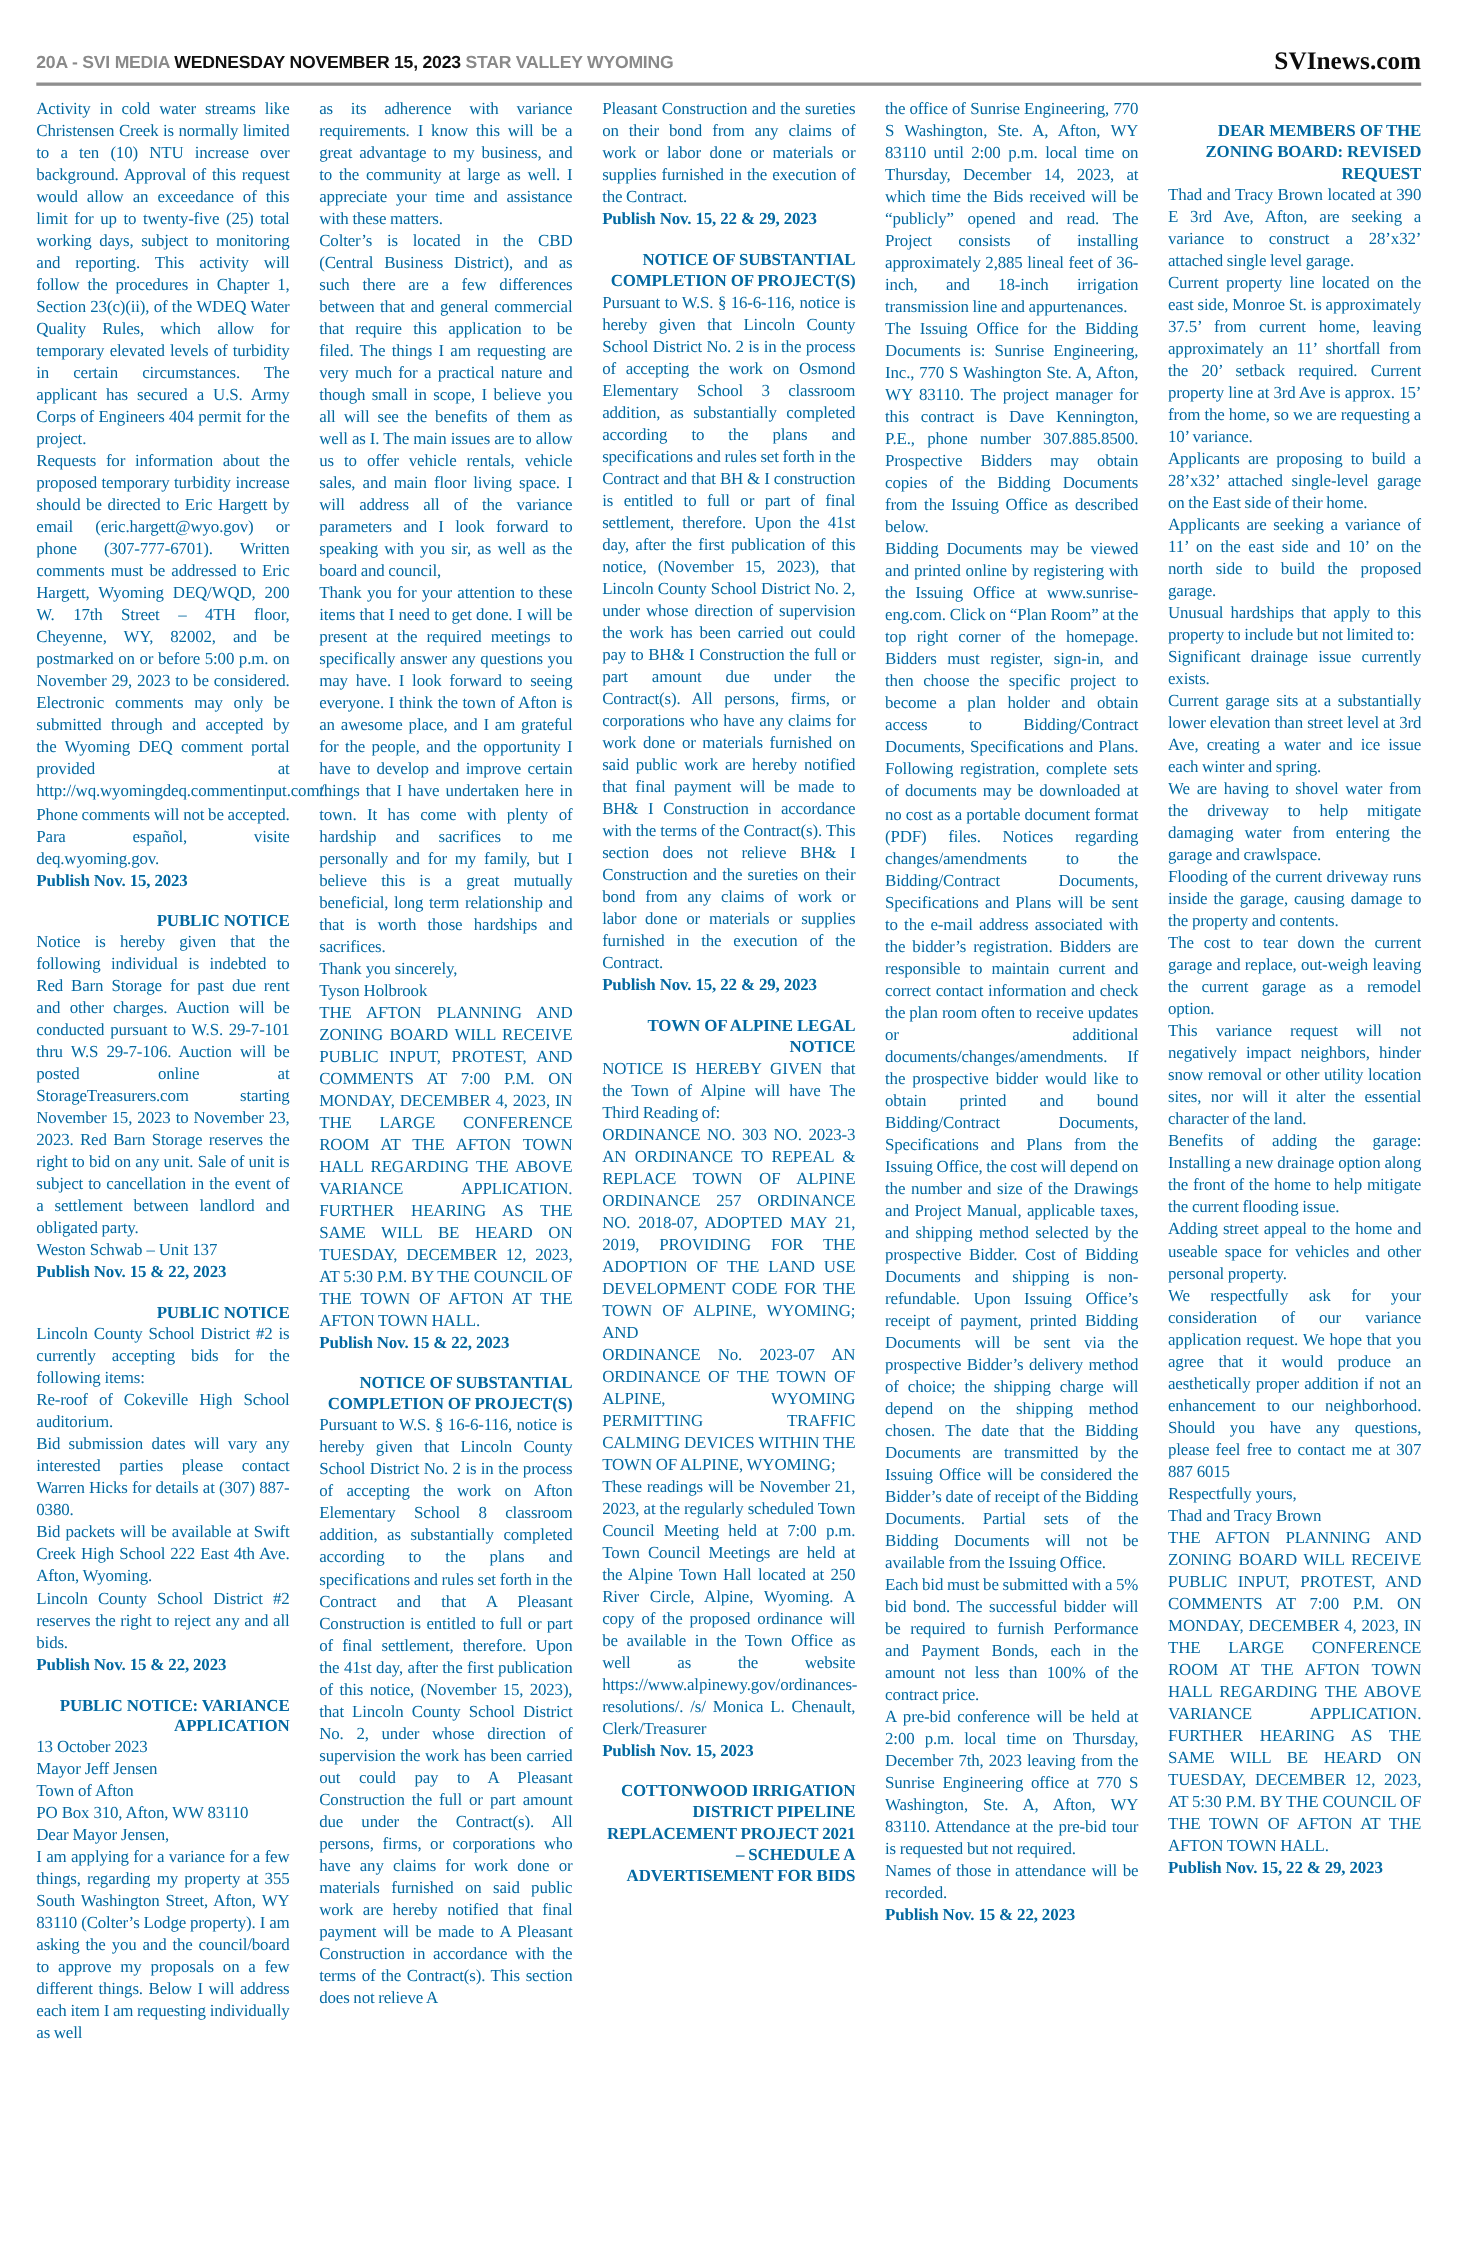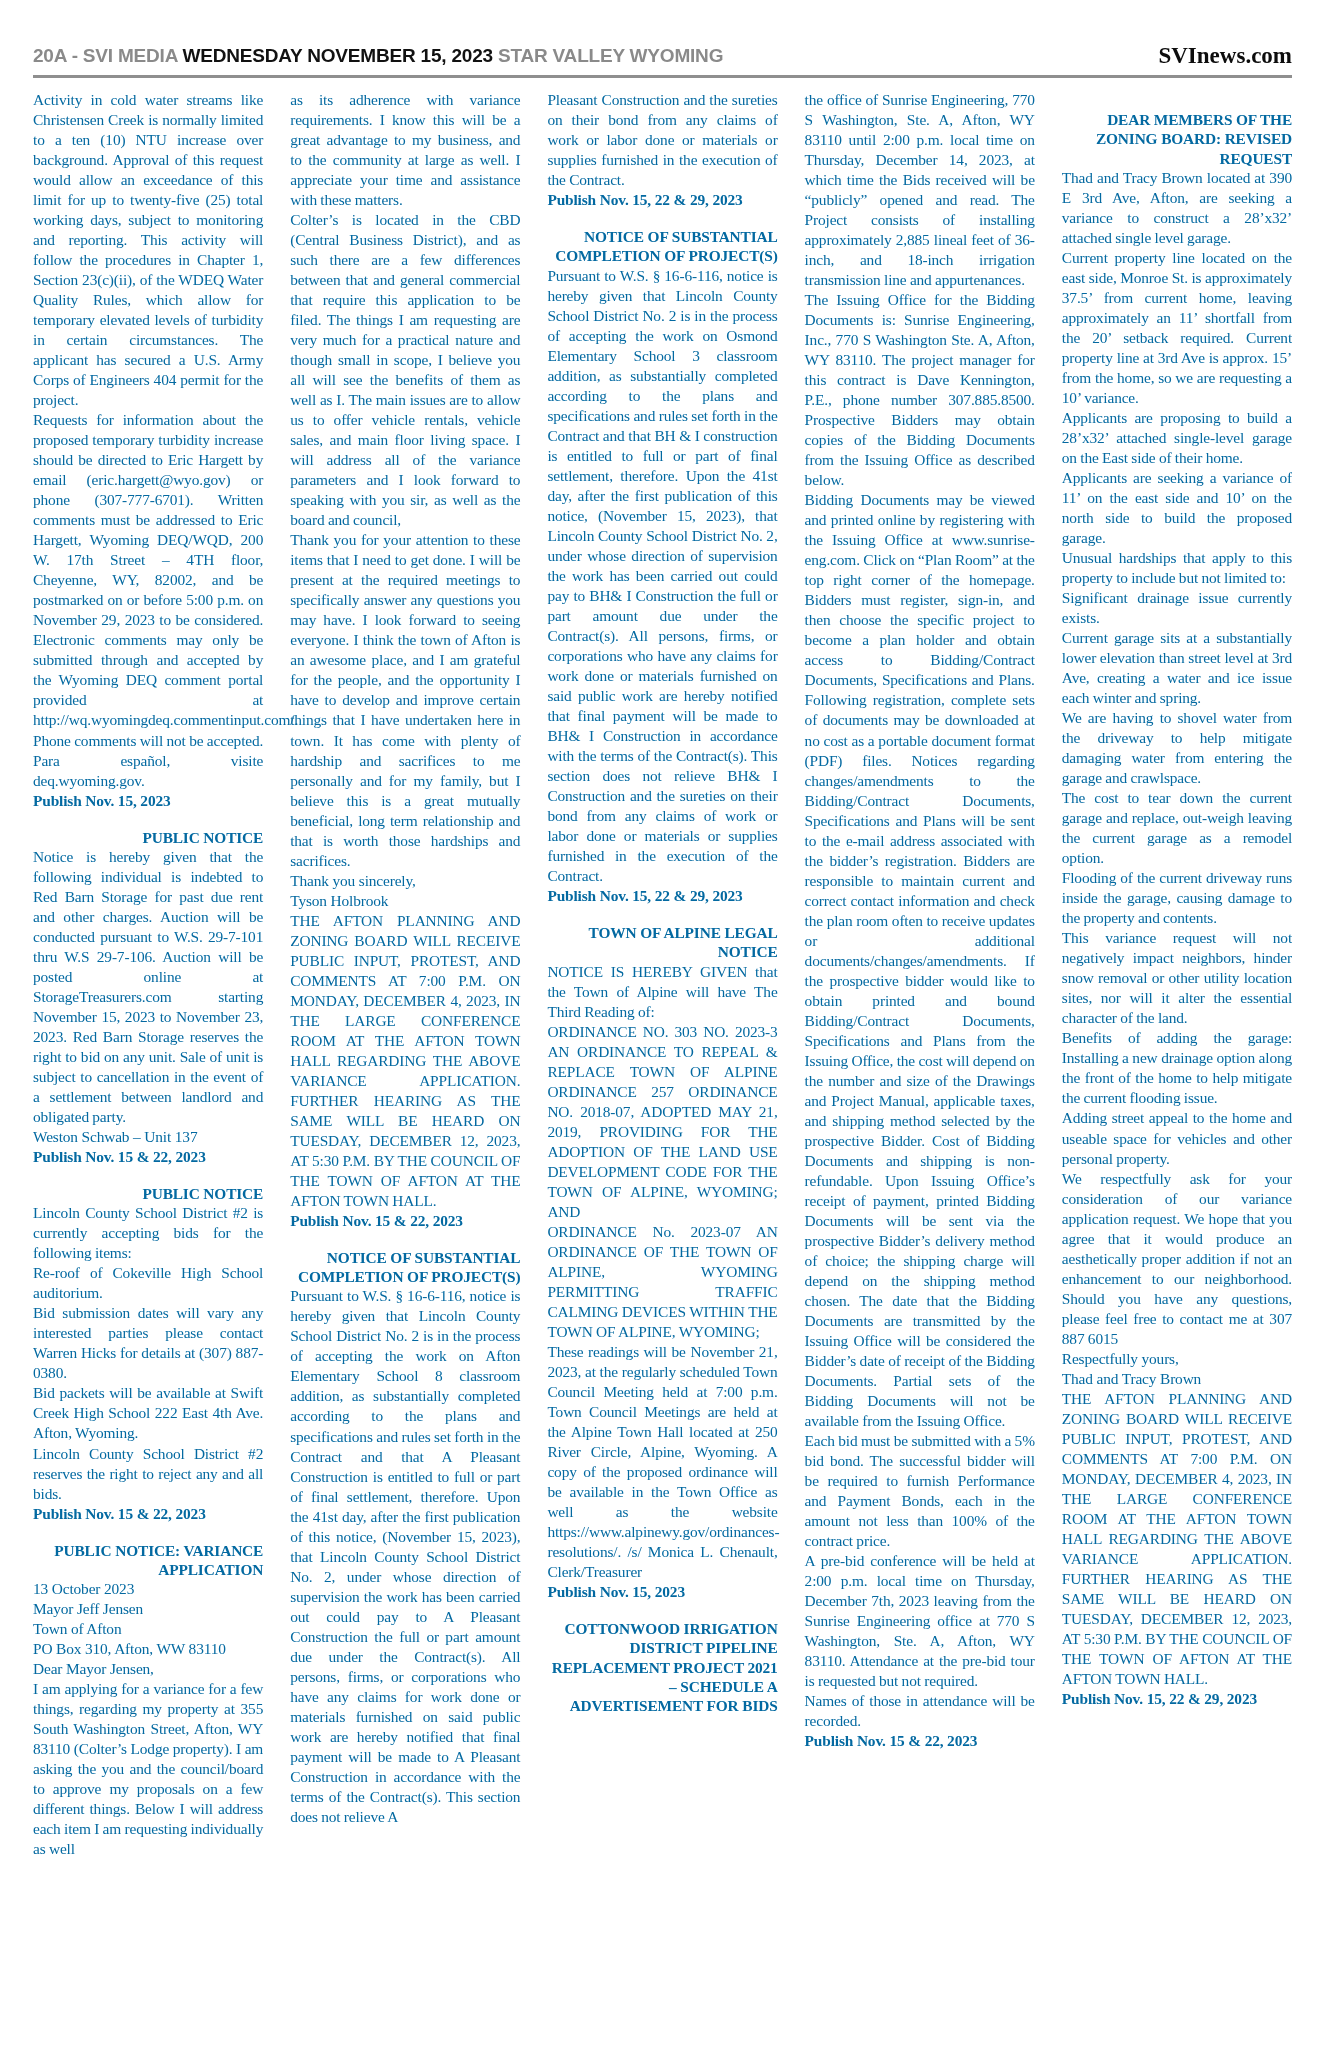--- a/index.html
+++ b/index.html
@@ -25,21 +25,21 @@
     margin: 0 33px;
     padding-top: 44px;
     display: flex;
     justify-content: space-between;
     align-items: flex-end;
     border-bottom: 3px solid #8f8f8f;
     padding-bottom: 8px;
   }
   .masthead-left {
     font-family: "Liberation Sans", sans-serif;
-    font-size: 19px;
+    font-size: 16px;
     letter-spacing: -0.2px;
     color: #8a8a8a;
     font-weight: 700;
     white-space: nowrap;
   }
   .masthead-left .dark {
     color: #111;
   }
   .masthead-right {
     font-family: "Liberation Serif", serif;
@@ -161,22 +161,22 @@
       <div class="col col5-pad">
         <div class="blk heading">DEAR MEMBERS OF THE ZONING BOARD: REVISED REQUEST</div>
         <div class="blk para">Thad and Tracy Brown located at 390 E 3rd Ave, Afton, are seeking a variance to construct a 28’x32’ attached single level garage.</div>
         <div class="blk para">Current property line located on the east side, Monroe St. is approximately 37.5’ from current home, leaving approximately an 11’ shortfall from the 20’ setback required. Current property line at 3rd Ave is approx. 15’ from the home, so we are requesting a 10’ variance.</div>
         <div class="blk para">Applicants are proposing to build a 28’x32’ attached single-level garage on the East side of their home.</div>
         <div class="blk para">Applicants are seeking a variance of 11’ on the east side and 10’ on the north side to build the proposed garage.</div>
         <div class="blk para">Unusual hardships that apply to this property to include but not limited to:</div>
         <div class="blk para">Significant drainage issue currently exists.</div>
         <div class="blk para">Current garage sits at a substantially lower elevation than street level at 3rd Ave, creating a water and ice issue each winter and spring.</div>
         <div class="blk para">We are having to shovel water from the driveway to help mitigate damaging water from entering the garage and crawlspace.</div>
+        <div class="blk para">Flooding of the current driveway runs inside the garage, causing damage to the property and contents.</div>
         <div class="blk para">The cost to tear down the current garage and replace, out-weigh leaving the current garage as a remodel option.</div>
-        <div class="blk para">Flooding of the current driveway runs inside the garage, causing damage to the property and contents.</div>
         <div class="blk para">This variance request will not negatively impact neighbors, hinder snow removal or other utility location sites, nor will it alter the essential character of the land.</div>
         <div class="blk para">Benefits of adding the garage: Installing a new drainage option along the front of the home to help mitigate the current flooding issue.</div>
         <div class="blk para">Adding street appeal to the home and useable space for vehicles and other personal property.</div>
         <div class="blk para">We respectfully ask for your consideration of our variance application request. We hope that you agree that it would produce an aesthetically proper addition if not an enhancement to our neighborhood.  Should you have any questions, please feel free to contact me at 307 887 6015</div>
         <div class="blk line">Respectfully yours,</div>
         <div class="blk line">Thad and Tracy Brown</div>
         <div class="blk para">THE AFTON PLANNING AND ZONING BOARD WILL RECEIVE PUBLIC INPUT, PROTEST, AND COMMENTS AT 7:00 P.M. ON MONDAY, DECEMBER 4, 2023, IN THE LARGE CONFERENCE ROOM AT THE AFTON TOWN HALL REGARDING THE ABOVE VARIANCE APPLICATION. FURTHER HEARING AS THE SAME WILL BE HEARD ON TUESDAY, DECEMBER 12, 2023, AT 5:30 P.M. BY THE COUNCIL OF THE TOWN OF AFTON AT THE AFTON TOWN HALL.</div>
         <div class="blk publish">Publish Nov. 15, 22 &amp; 29, 2023</div>
       </div>
     </div>

